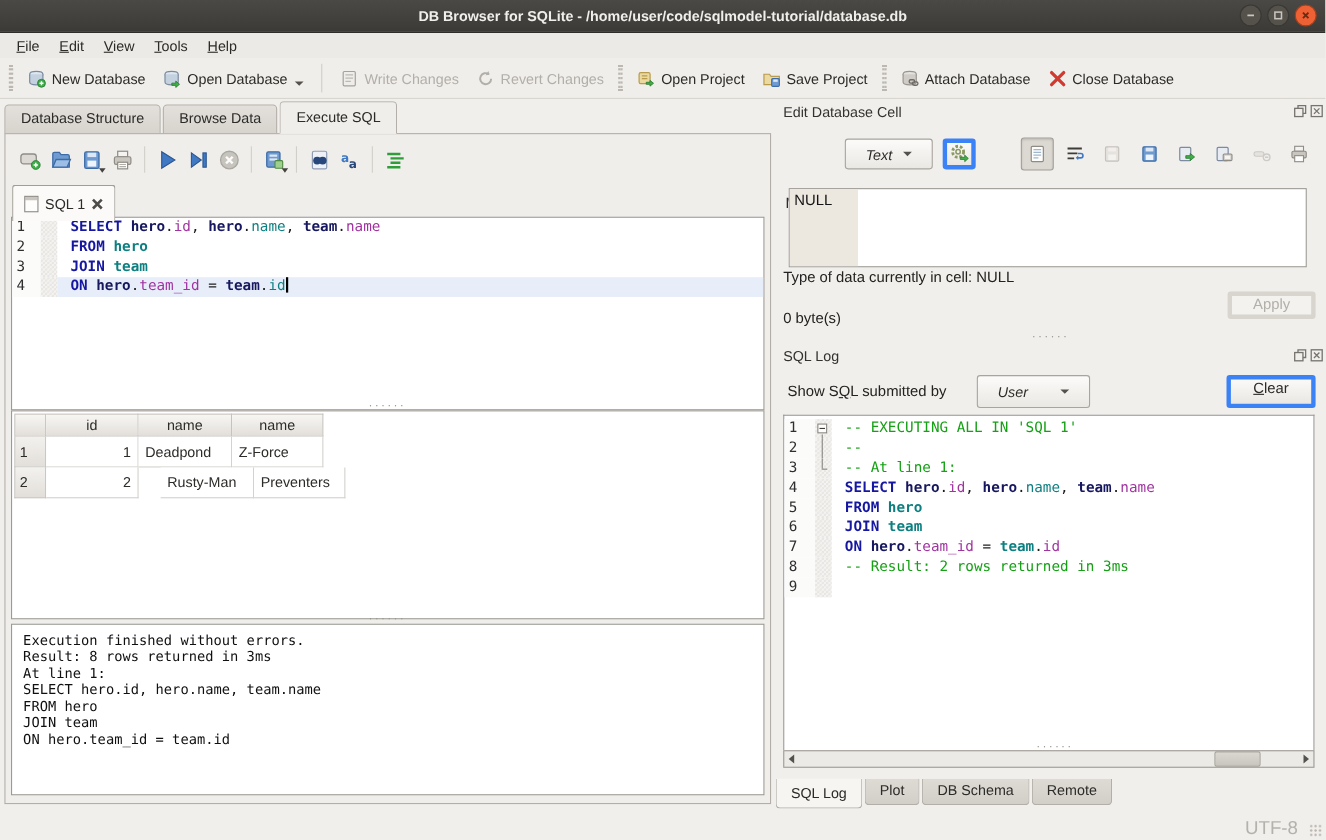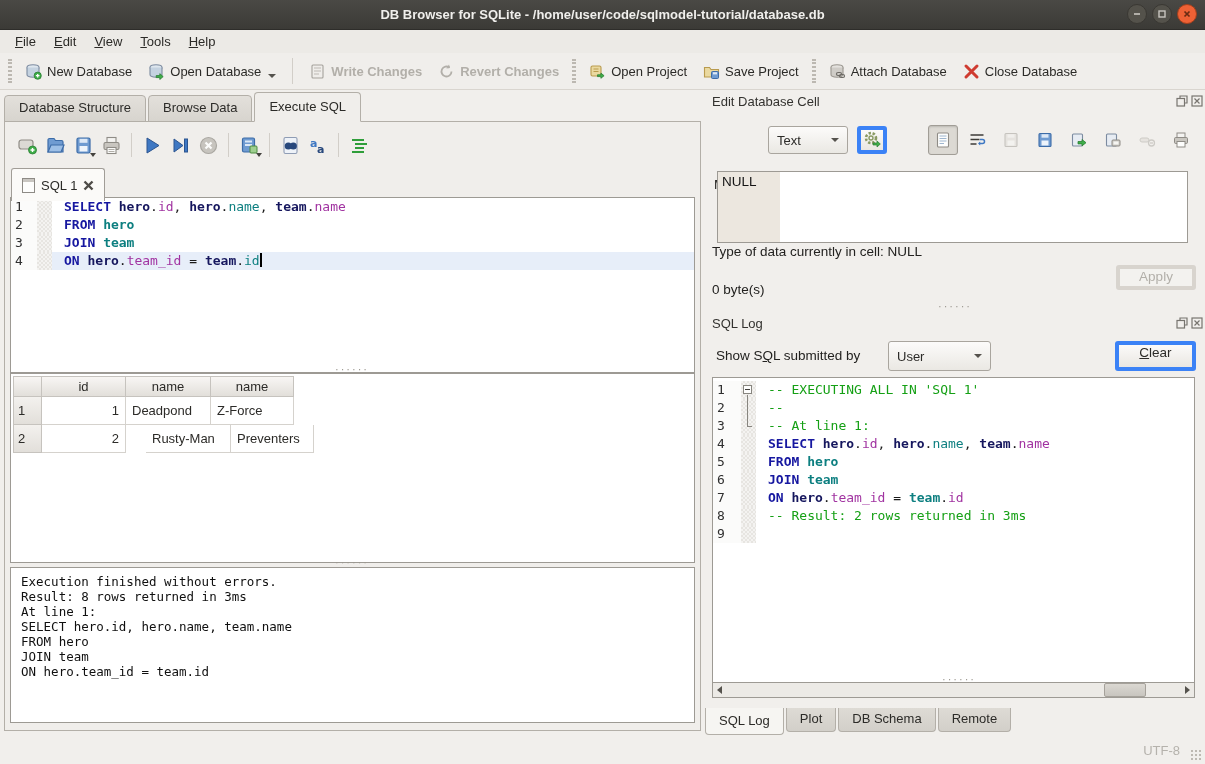--- a/index.html
+++ b/index.html
@@ -23,21 +23,21 @@
   .menu-item { padding:2px 9px; }
   .menu-item u { text-decoration:underline; }
 
   
   .toolbar { position:absolute; left:0; top:53px; width:1205px; height:37px; background:#f0eeeb;
     border-bottom:1px solid #d9d5cf; display:flex; align-items:center; padding-left:3px; }
   .tb-handle { width:4px; height:24px; margin:0 5px; border-left:2px dotted #bcb8b1; border-right:2px dotted #bcb8b1; }
   .tb-sep { width:1px; height:26px; background:#d2cec8; margin:0 8px; }
   .tb-btn { display:flex; align-items:center; gap:5px; padding:4px 8px; border-radius:3px; position:relative; }
   .tb-btn .lbl { white-space:nowrap; }
-  .tb-btn.disabled .lbl { color:var(--c-disabled_text);font-weight:bold; }
+  .tb-btn.disabled .lbl { color:var(--c-disabled_text); }
   .tb-btn .dd { width:0; height:0; border-left:4px solid transparent; border-right:4px solid transparent;
     border-top:4px solid #55524d; margin-left:2px; align-self:flex-end; margin-bottom:2px; }
   .icon16 { width:17px; height:17px; display:inline-block; }
   .icon16 svg, .icon22 svg, .icon18 svg { display:block; }
 
   
   .maintabs { position:absolute; left:4px; top:92px; height:30px; display:flex; align-items:flex-end; }
   .maintab { height:27px; padding:4px 14px 0; background:linear-gradient(#e3e0db,#d7d4ce);
     border:1px solid #b3afa8; border-radius:4px 4px 0 0; margin-right:2px; }
   .maintab.active { height:30px; background:#f0eeeb; border-bottom:1px solid #f0eeeb; position:relative; z-index:3; padding-top:6px; }
@@ -104,21 +104,21 @@
   .execbox pre { font-family:"DejaVu Sans Mono", monospace; font-size:12.5px; line-height:15px; color:#101010; }
 
   .splitdots { position:absolute; color:#9b978f; font-size:11px; letter-spacing:2px; line-height:6px; }
 
   
   .panel-title { position:absolute; font-size:13px; color:#33322f; }
   .panel-icons { position:absolute; display:flex; gap:3px; }
   .picon { width:12px; height:12px; }
 
   .combo { background:linear-gradient(#fcfbfa,#eae8e3); border:1px solid #a9a59e; border-radius:3px;
-    display:flex; align-items:center; justify-content:space-between; padding:0 8px; }
+    display:flex; align-items:center; justify-content:space-between; padding:0 18px;font-style:italic; }
   .combo .arr { width:0; height:0; border-left:4px solid transparent; border-right:4px solid transparent;
     border-top:4px solid #55524d; margin-left:8px; }
   .btn { background:linear-gradient(#fbfaf9,#eae7e2); border:4px solid #3b82f6; border-radius:3px;
     display:flex; align-items:flex-start; justify-content:center; }
   .btn.disabled { background:#f3f2ef; border-color:#d8d4ce; color:var(--c-disabled_text); }
   .btn u { text-decoration:underline; }
 
   .cellbar-btn { position:absolute; width:30px; height:30px; display:flex; align-items:center; justify-content:center; border-radius:3px; }
   .cellbar-btn.pressed { background:#dcd9d3; border:1px solid #a19d96; box-shadow:inset 0 1px 2px rgba(0,0,0,.15); }
   .icon18 { width:18px; height:18px; }
@@ -136,21 +136,21 @@
   .tri-l { width:0; height:0; border-top:4px solid transparent; border-bottom:4px solid transparent; border-right:5px solid #55524d; }
   .tri-r { width:0; height:0; border-top:4px solid transparent; border-bottom:4px solid transparent; border-left:5px solid #55524d; }
   .hs-track { flex:1; height:100%; position:relative; }
   .hs-thumb { position:absolute; top:0; height:14px; background:linear-gradient(#dbd8d2,#c8c5bf); border:1px solid #a5a19a; border-radius:2px; }
 
   .bottomtabs { position:absolute; left:705px; top:708px; display:flex; align-items:flex-start; }
   .btab { height:24px; padding:3px 13px 0; background:linear-gradient(#dedbd5,#d2cfc9); border:1px solid #b3afa8;
     border-radius:0 0 4px 4px; margin-right:2px; border-top:none; }
   .btab.active { height:27px; background:#f6f5f2; padding-top:5px; position:relative; }
 
-  .statusenc { position:absolute; right:25px; top:743px; color:#b5b2ac; font-size:13px; }
+  .statusenc { position:absolute; right:25px; top:743px; color:#b5b2ac; font-size:17px; }
   .grip { position:absolute; right:3px; bottom:3px; width:12px; height:12px;
     background-image:radial-gradient(#bdb9b2 1px, transparent 1.2px); background-size:4px 4px; }
 
   .infotext { position:absolute; color:#232220; font-size:13.5px; }
 </style>
 </head>
 <body>
 
 <div id="app">
 

